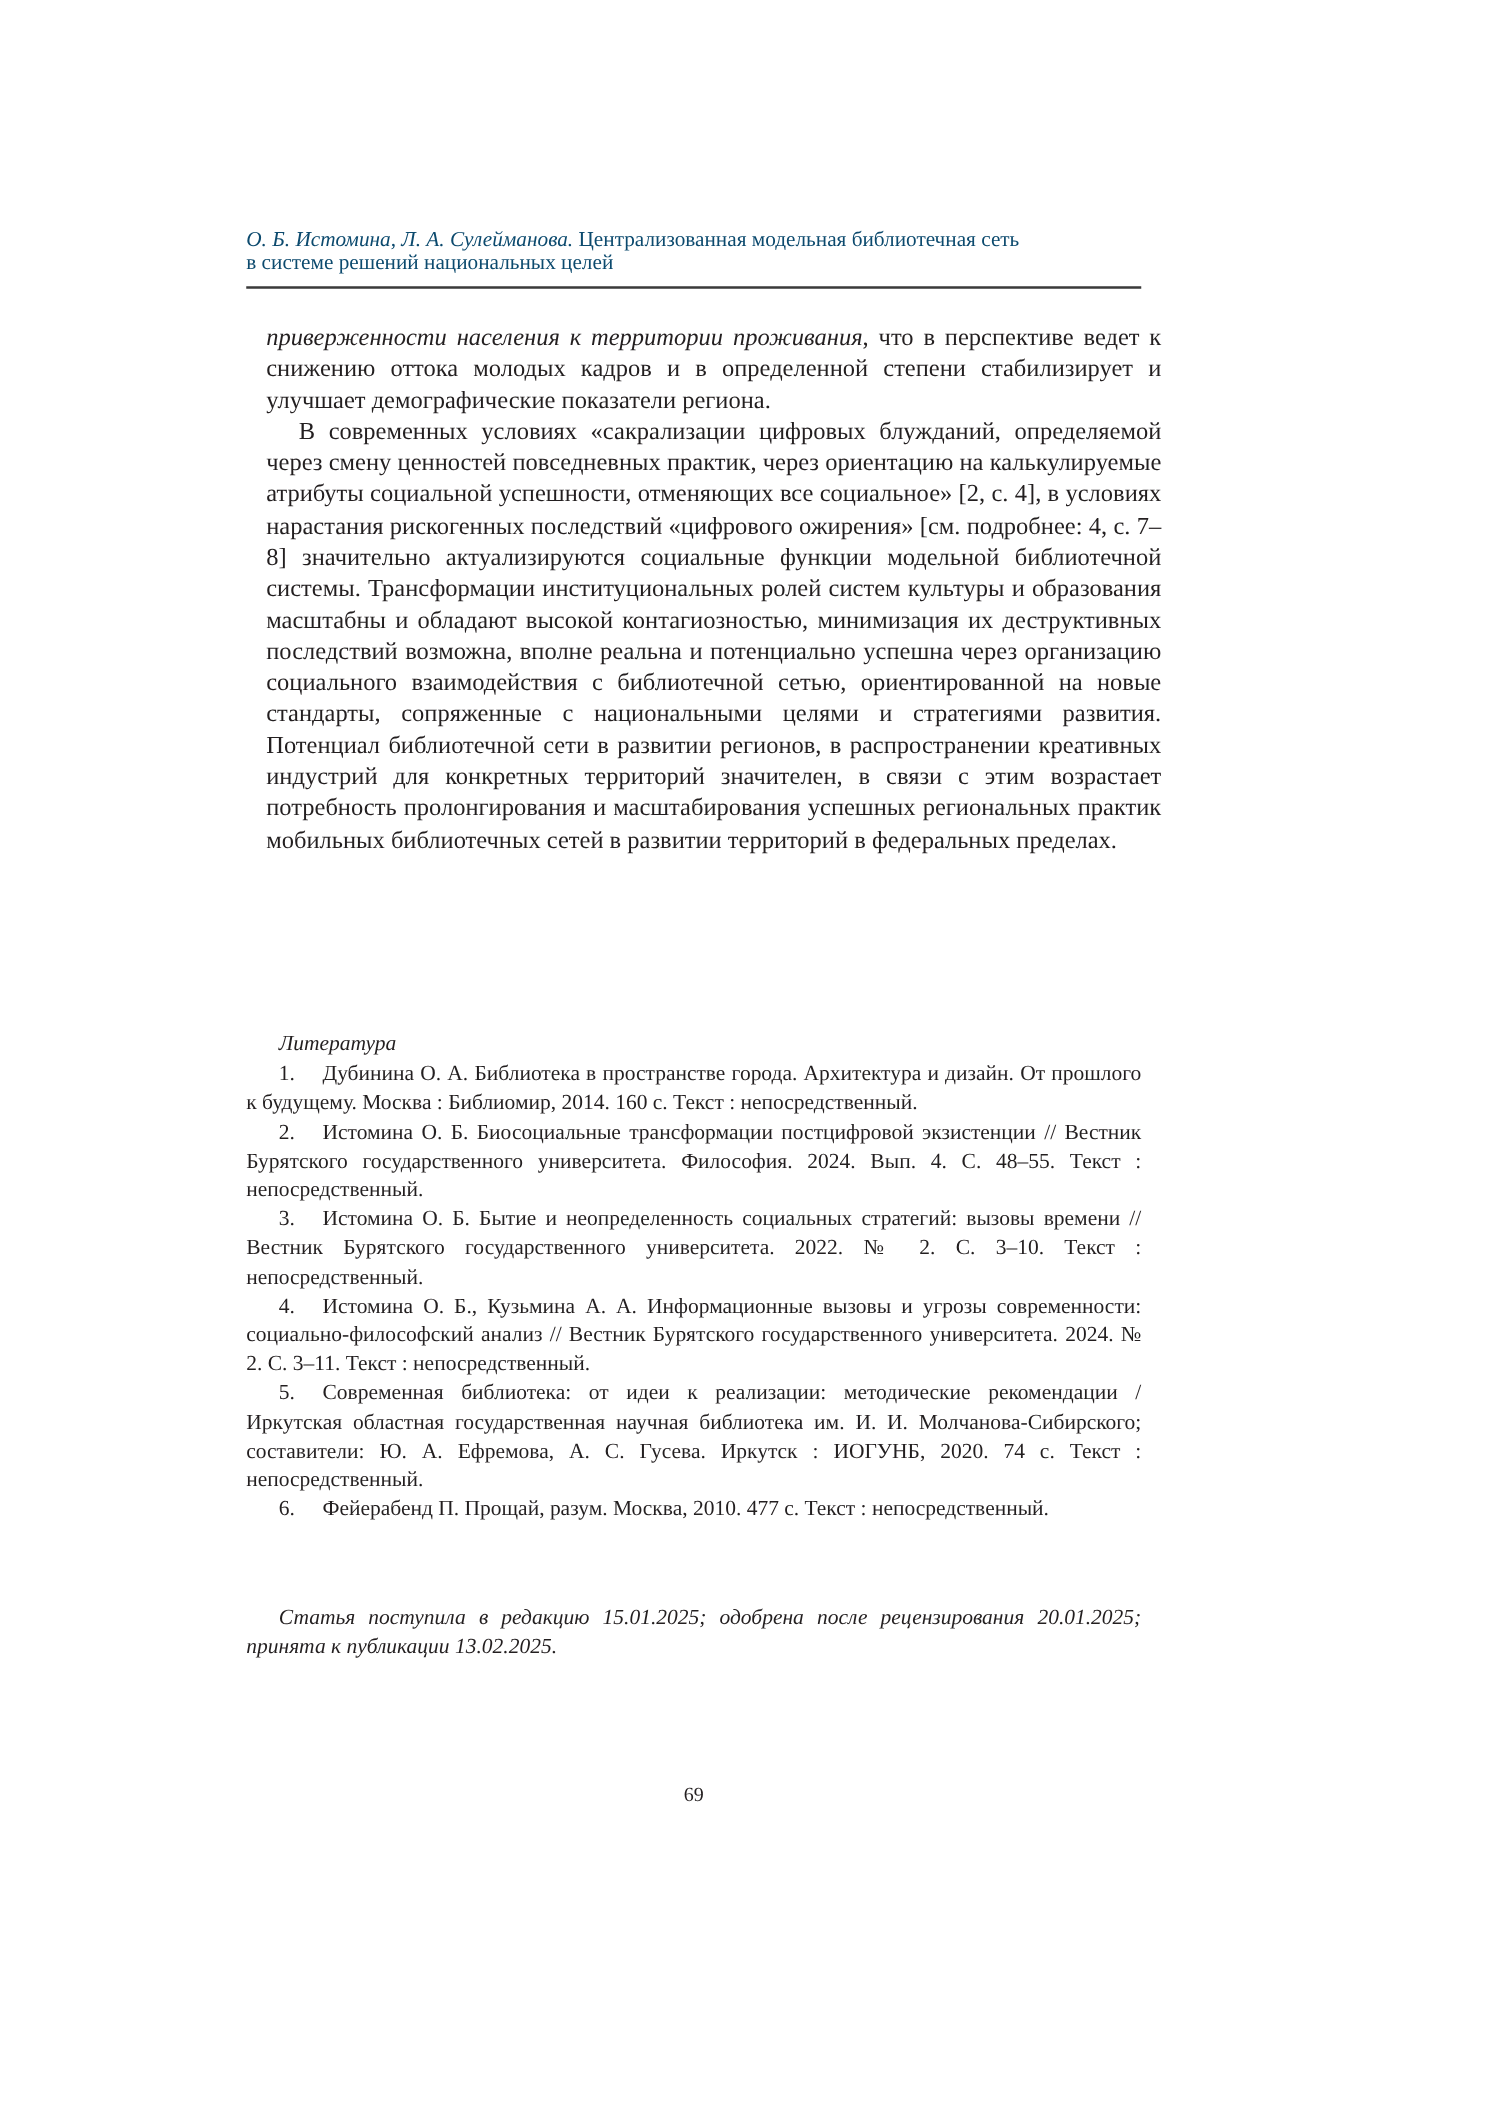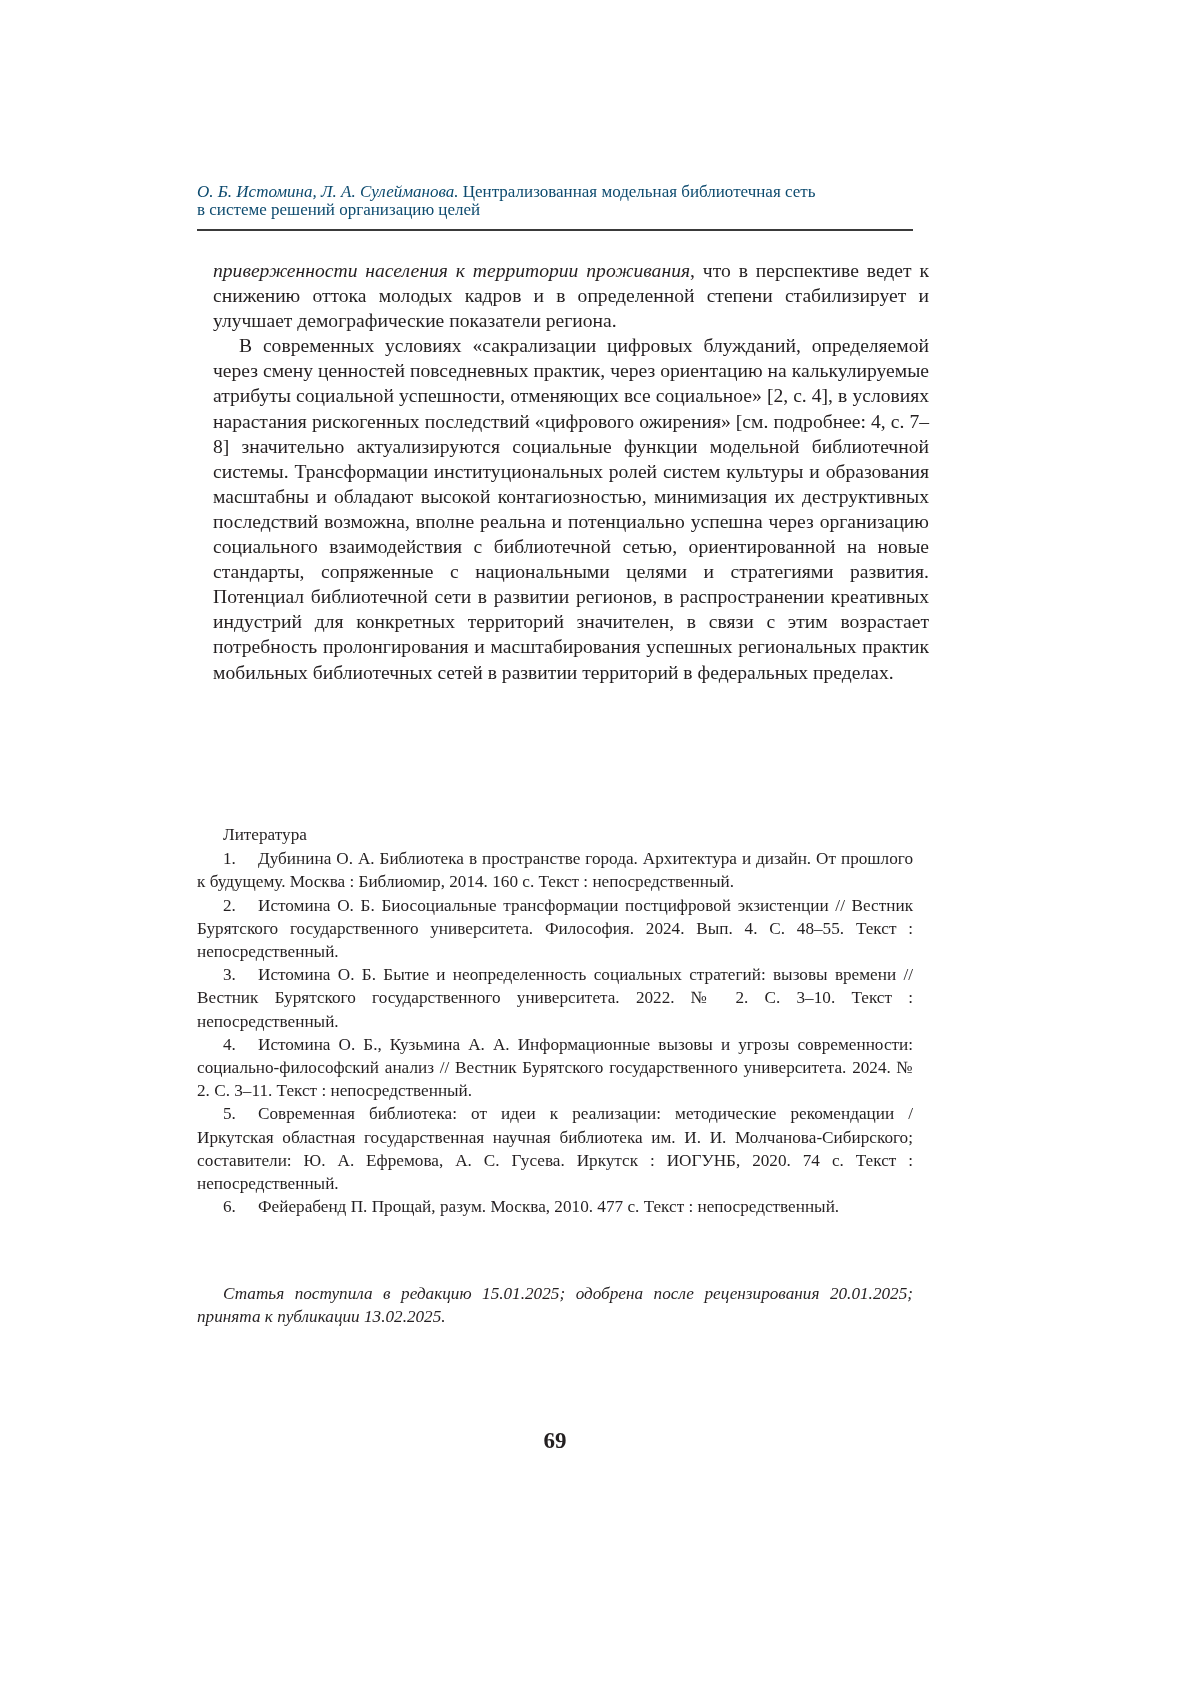--- a/index.html
+++ b/index.html
@@ -60,20 +60,21 @@
     .refs {
       position: absolute;
       top: 823px;
       left: 0;
       width: 716px;
       font-size: 17.2px;
       line-height: 23.2px;
       text-align: justify;
     }
     .refs .refs-title {
+      font-style: italic;
       text-indent: 26px;
       margin: 0 0 1px 0;
     }
     .refs ol {
       list-style: none;
       margin: 0;
       padding: 0;
     }
     .refs li {
       text-indent: 26px;
@@ -95,32 +96,31 @@
       text-align: justify;
       text-indent: 26px;
       margin-top: 12px;
     }
     .page-number {
       position: absolute;
       top: 1428px;
       left: 0;
       width: 716px;
       text-align: center;
-      font-size: 23px;
-      font-weight: bold;
+      font-size: 16px;
     }
   </style>
 </head>
 <body>
 
 <div class="page">
 
   <div class="running-head">
     <span class="authors">О. Б. Истомина, Л. А. Сулейманова.</span><span> Централизованная модельная библиотечная сеть</span><br>
-    <span>в системе решений организацию целей</span>
+    <span>в системе решений национальных целей</span>
   </div>
 
   <div class="head-rule"></div>
 
   <div class="body-text">
     <p><span class="italic">приверженности населения к территории проживания</span><span>, что в перспективе ведет к снижению оттока молодых кадров и в определенной степени стабилизирует и улучшает демографические показатели региона.</span></p>
 
     <p class="indent">В современных условиях «сакрализации цифровых блужданий, определяемой через смену ценностей повседневных практик, через ориентацию на калькулируемые атрибуты социальной успешности, отменяющих все социальное» [2, с. 4], в условиях нарастания рискогенных последствий «цифрового ожирения» [см. подробнее: 4, с. 7–8] значительно актуализируются социальные функции модельной библиотечной системы. Трансформации институциональных ролей систем культуры и образования масштабны и обладают высокой контагиозностью, минимизация их деструктивных последствий возможна, вполне реальна и потенциально успешна через организацию социального взаимодействия с библиотечной сетью, ориентированной на новые стандарты, сопряженные с национальными целями и стратегиями развития. Потенциал библиотечной сети в развитии регионов, в распространении креативных индустрий для конкретных территорий значителен, в связи с этим возрастает потребность пролонгирования и масштабирования успешных региональных практик мобильных библиотечных сетей в развитии территорий в федеральных пределах.</p>
   </div>
 

